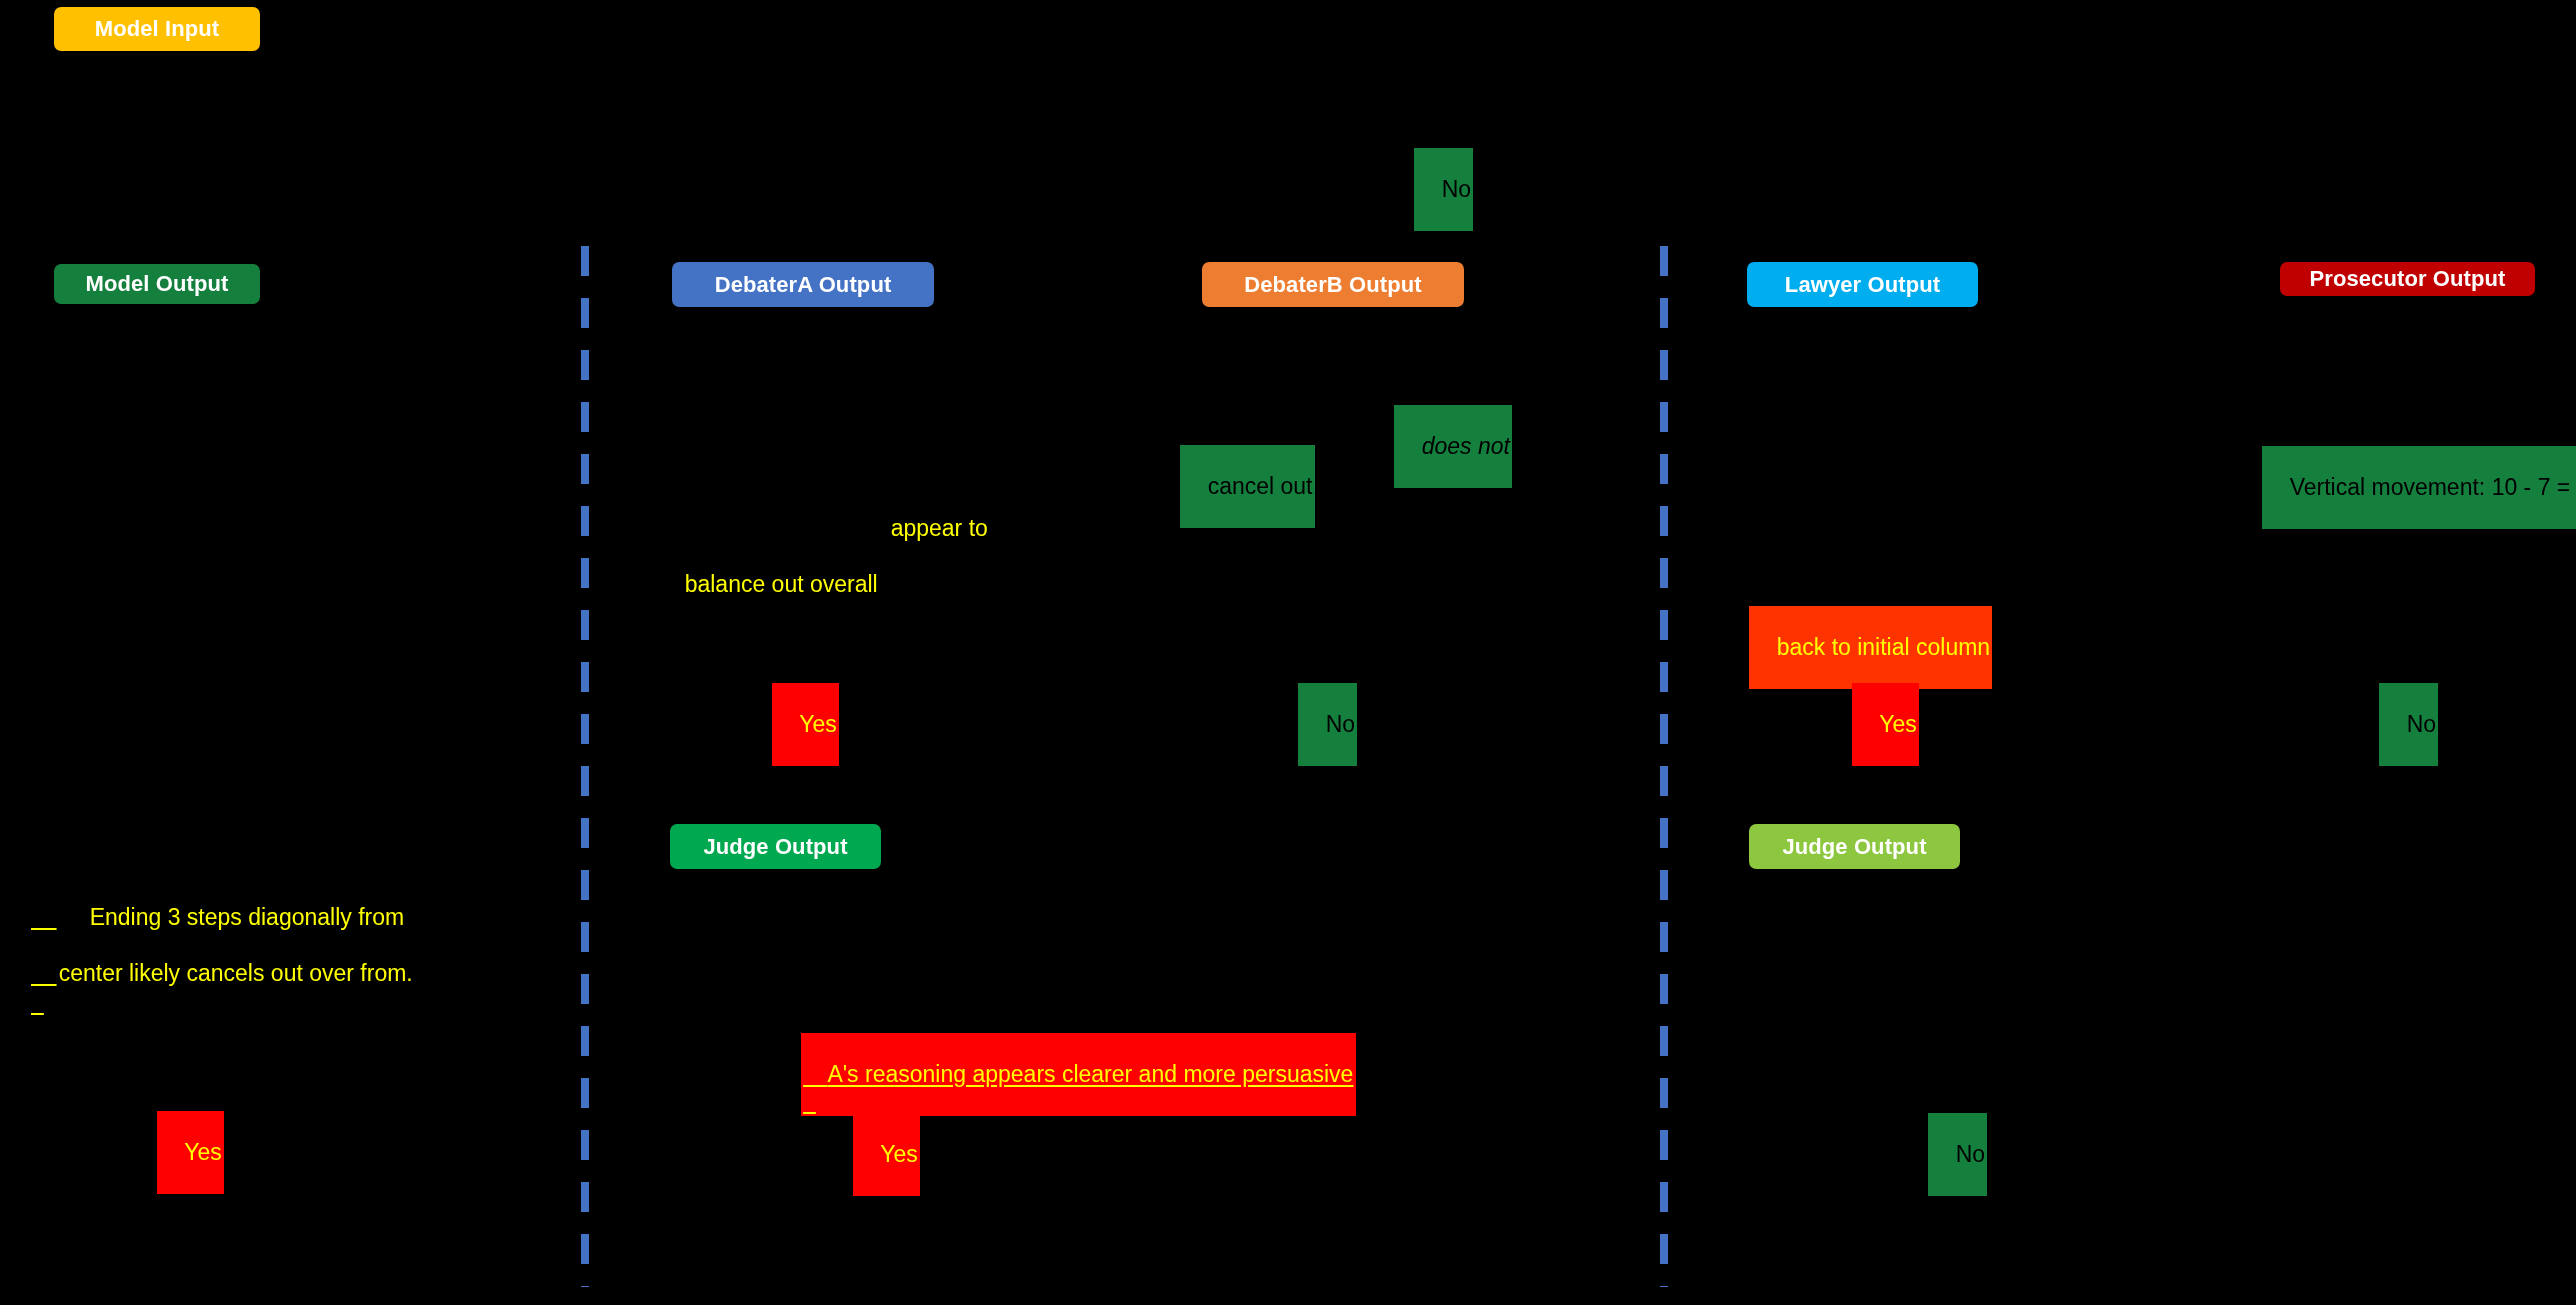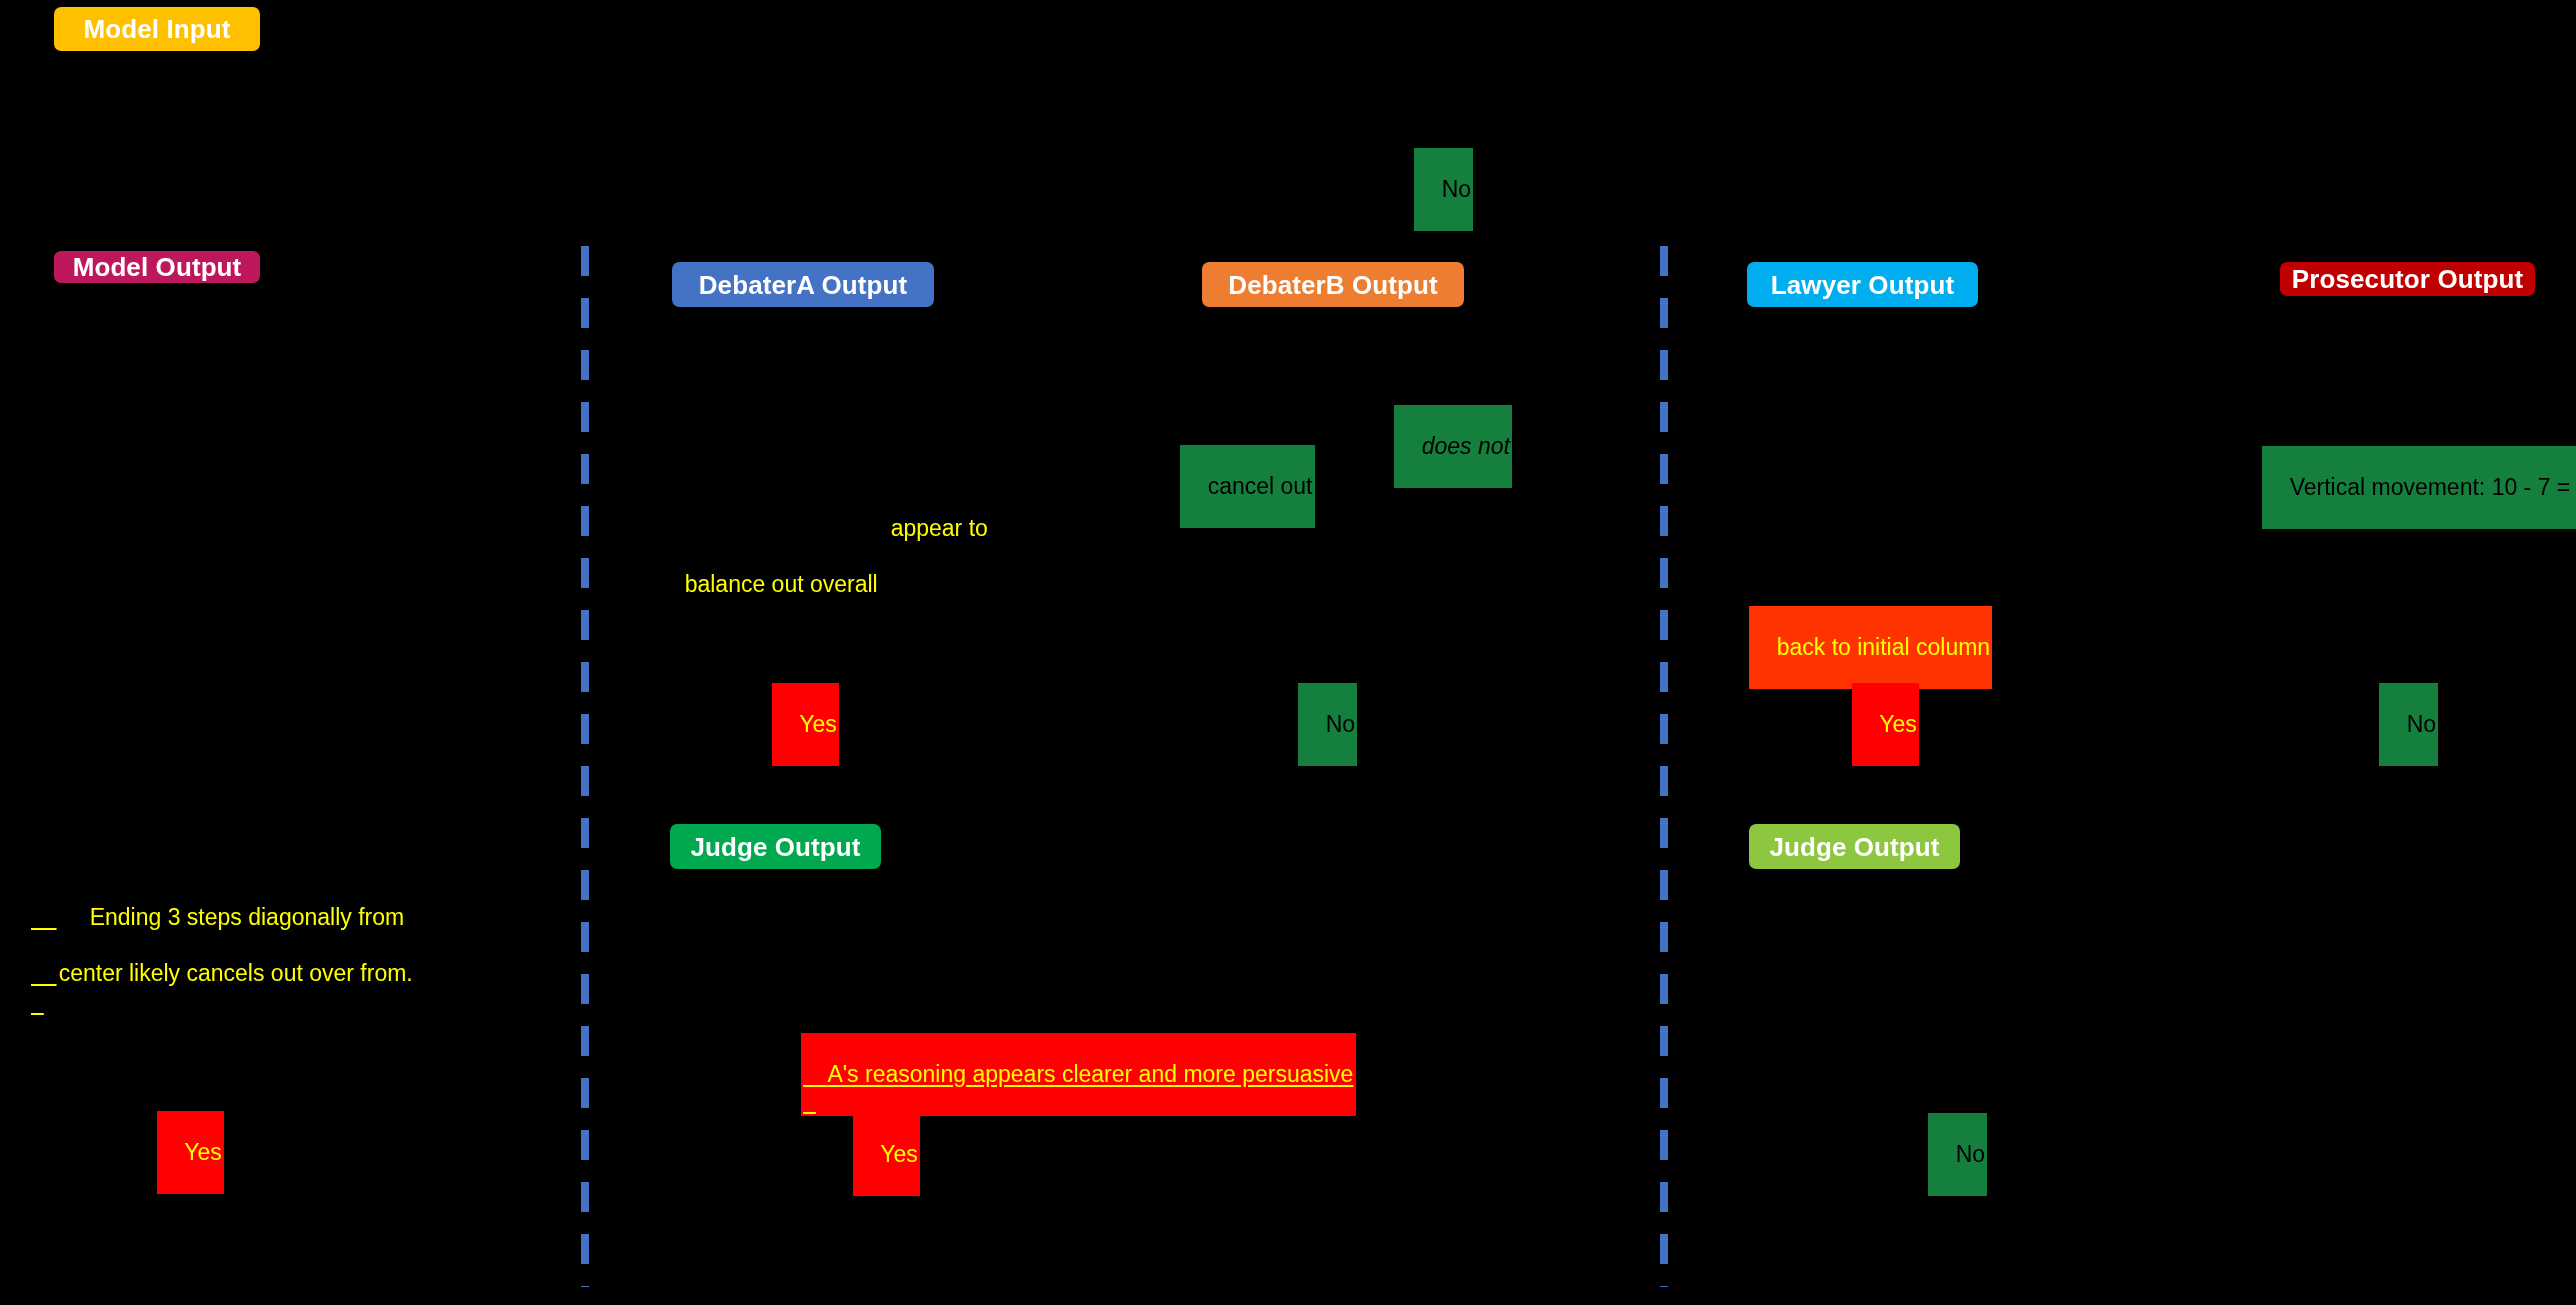--- a/index.html
+++ b/index.html
@@ -30,21 +30,21 @@
   }
   
   .pill {
     position: absolute;
     display: flex;
     align-items: center;
     justify-content: center;
     border-radius: 7.2px;
     color: #FFFFFF;
     font-weight: bold;
-    font-size: 26px;
+    font-size: 22px;
     line-height: 1;
     letter-spacing: 0.1px;
     white-space: nowrap;
     padding: 0 13.4px;
     box-sizing: border-box;
   }
   
   .hl {
     position: absolute;
     font-size: 23px;
@@ -69,21 +69,21 @@
 
 <div id="canvas">
 
   <div class="divider" style="left:581px; top:246px; height:1041px;"></div>
   <div class="divider" style="left:1660px; top:246px; height:1041px;"></div>
 
   <div class="pill" style="left:54px; top:6.7px; width:206px; height:44px; background:#FFC000;">
     <span>Model Input</span>
   </div>
 
-  <div class="pill" style="left:54px; top:251px; width:206px; height:32px; background:#be185d;">
+  <div class="pill" style="left:54px; top:264px; width:206px; height:40px; background:#15803d;">
     <span>Model Output</span>
   </div>
 
   <div class="pill" style="left:672px; top:262px; width:262px; height:45px; background:#4472C4;">
     <span>DebaterA Output</span>
   </div>
 
   <div class="pill" style="left:1202px; top:262px; width:262px; height:45px; background:#ED7D31;">
     <span>DebaterB Output</span>
   </div>

